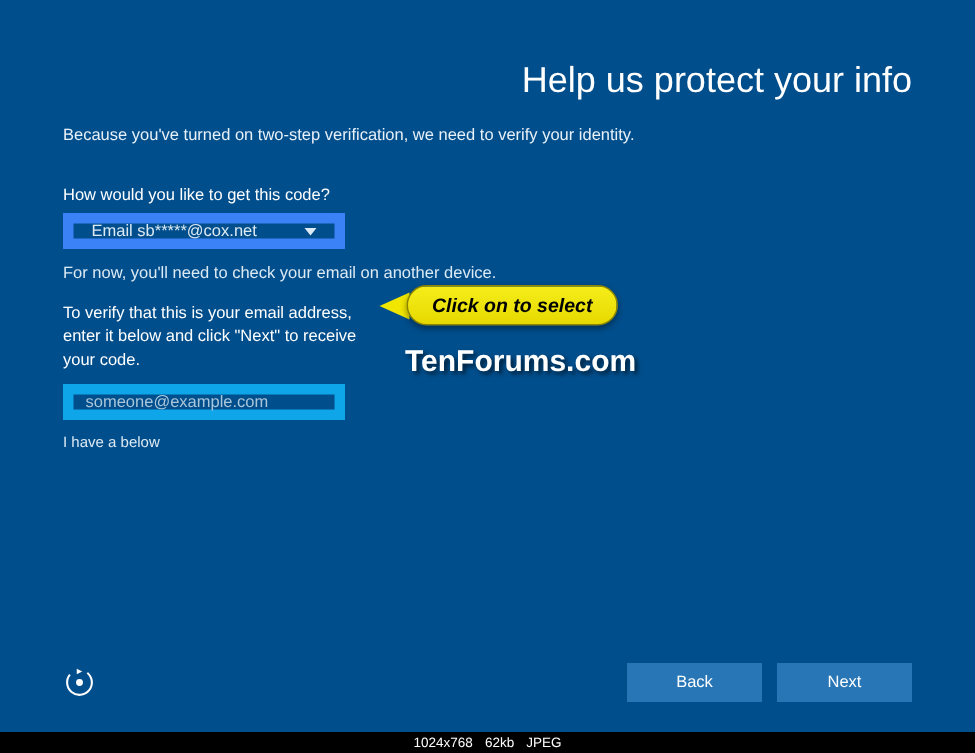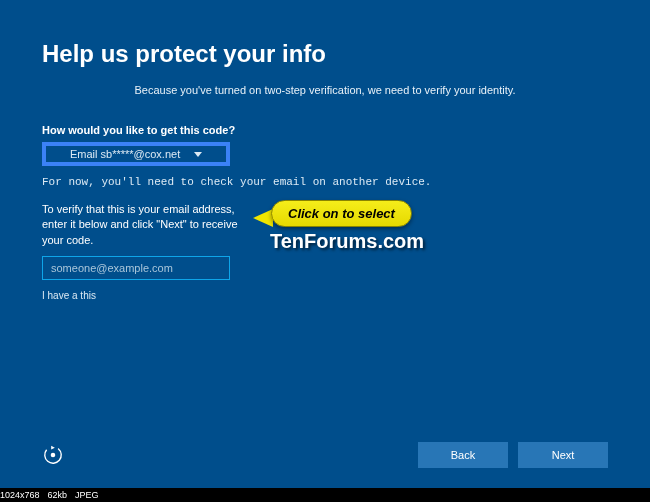--- a/index.html
+++ b/index.html
@@ -4,40 +4,40 @@
 <style>
   * { box-sizing: border-box; margin: 0; padding: 0; }
   html, body { width: 650px; height: 502px; overflow: hidden; font-family: "Segoe UI", Arial, sans-serif; }
   .screen {
     width: 650px; height: 488px;
     background: #004e8c;
     color: #fff;
     position: relative;
     padding: 40px 42px 0 42px;
   }
-  .title { font-size: 24px; font-weight: 700; margin-bottom: 16px; }
-  .subtitle { font-size: 11px; margin-bottom: 28px; color: #e8f1f8; text-align: center; }
-  .label { font-size: 11px; font-weight: 700; margin-bottom: 6px; }
+  .title { font-size: 24px; font-weight: 400; margin-bottom: 16px; text-align: right; }
+  .subtitle { font-size: 11px; margin-bottom: 28px; color: #e8f1f8; }
+  .label { font-size: 11px; font-weight: 400; margin-bottom: 6px; }
   .select {
     width: 188px; height: 24px;
-    border: 4px solid #3b82f6;
+    border: 7px solid #3b82f6;
     background: transparent;
     color: #dceaf4;
     font-size: 11px;
     display: flex; align-items: center; justify-content: space-between;
-    padding: 0 24px;
+    padding: 0 12px;
     cursor: pointer;
     margin-bottom: 10px;
   }
   .chev { width: 0; height: 0; border-left: 4px solid transparent; border-right: 4px solid transparent; border-top: 5px solid #dceaf4; }
-  .note { font-size: 11px; margin-bottom: 14px; color: #dceaf4; font-family: Liberation Mono, monospace; }
+  .note { font-size: 11px; margin-bottom: 14px; color: #dceaf4; }
   .verify-text { font-size: 11px; font-weight: 400; width: 210px; line-height: 1.4; margin-bottom: 8px; }
   .input {
     width: 188px; height: 24px;
-    border: 1px solid #0ea5e9;
+    border: 7px solid #0ea5e9;
     background: transparent;
     padding: 0 8px;
     display: flex; align-items: center;
     color: #a9c6da; font-size: 11px;
     margin-bottom: 10px;
   }
   .link { font-size: 10px; color: #dceaf4; cursor: pointer; }
   .footer {
     position: absolute; left: 0; right: 0; bottom: 0;
     height: 66px; display: flex; align-items: center; justify-content: space-between;
@@ -47,22 +47,22 @@
   .reset-icon { width: 22px; height: 22px; cursor: pointer; }
   .btns { display: flex; gap: 10px; }
   .btn {
     width: 90px; height: 26px;
     background: #2876b6;
     color: #fff; font-size: 11px;
     display: flex; align-items: center; justify-content: center;
     cursor: pointer; border: none;
   }
   .callout {
-    position: absolute; left: 253px; top: 200px;
-    display: flex; align-items: flex-end;
+    position: absolute; left: 253px; top: 190px;
+    display: flex; align-items: center;
   }
   .callout-arrow {
     width: 0; height: 0;
     border-top: 9px solid transparent;
     border-bottom: 9px solid transparent;
     border-right: 20px solid #f0e600;
   }
   .callout-body {
     background: linear-gradient(#f5ed1a, #e6d900);
     border: 1px solid #8a8400;
@@ -72,21 +72,21 @@
     box-shadow: 0 2px 4px rgba(0,0,0,.4);
     margin-left: -2px;
   }
   .watermark {
     position: absolute; left: 270px; top: 230px;
     font-size: 20px; font-weight: 700; 
     color: #fff; text-shadow: 2px 2px 3px rgba(0,0,0,.6);
   }
   .meta-bar {
     width: 650px; height: 14px; background: #000; color: #fff;
-    font-size: 9px; display: flex; align-items: center; 
+    font-size: 9px; display: flex; align-items: center; justify-content: center;
     gap: 8px; font-family: Arial, sans-serif;
   }
 </style>
 </head>
 <body>
 
 <div class="screen">
 
   <div class="title">Help us protect your info</div>
   <div class="subtitle">Because you've turned on two-step verification, we need to verify your identity.</div>
@@ -99,21 +99,21 @@
   </div>
 
   <div class="note">For now, you'll need to check your email on another device.</div>
 
   <div class="verify-text">To verify that this is your email address, enter it below and click "Next" to receive your code.</div>
 
   <div class="input">
     <span>someone@example.com</span>
   </div>
 
-  <div class="link">I have a this</div>
+  <div class="link">I have a below</div>
 
   <div class="callout">
     <div class="callout-arrow"></div>
     <div class="callout-body">Click on to select</div>
   </div>
 
   <div class="watermark">TenForums.com</div>
 
   <div class="footer">
     <svg class="reset-icon" viewBox="0 0 24 24">

